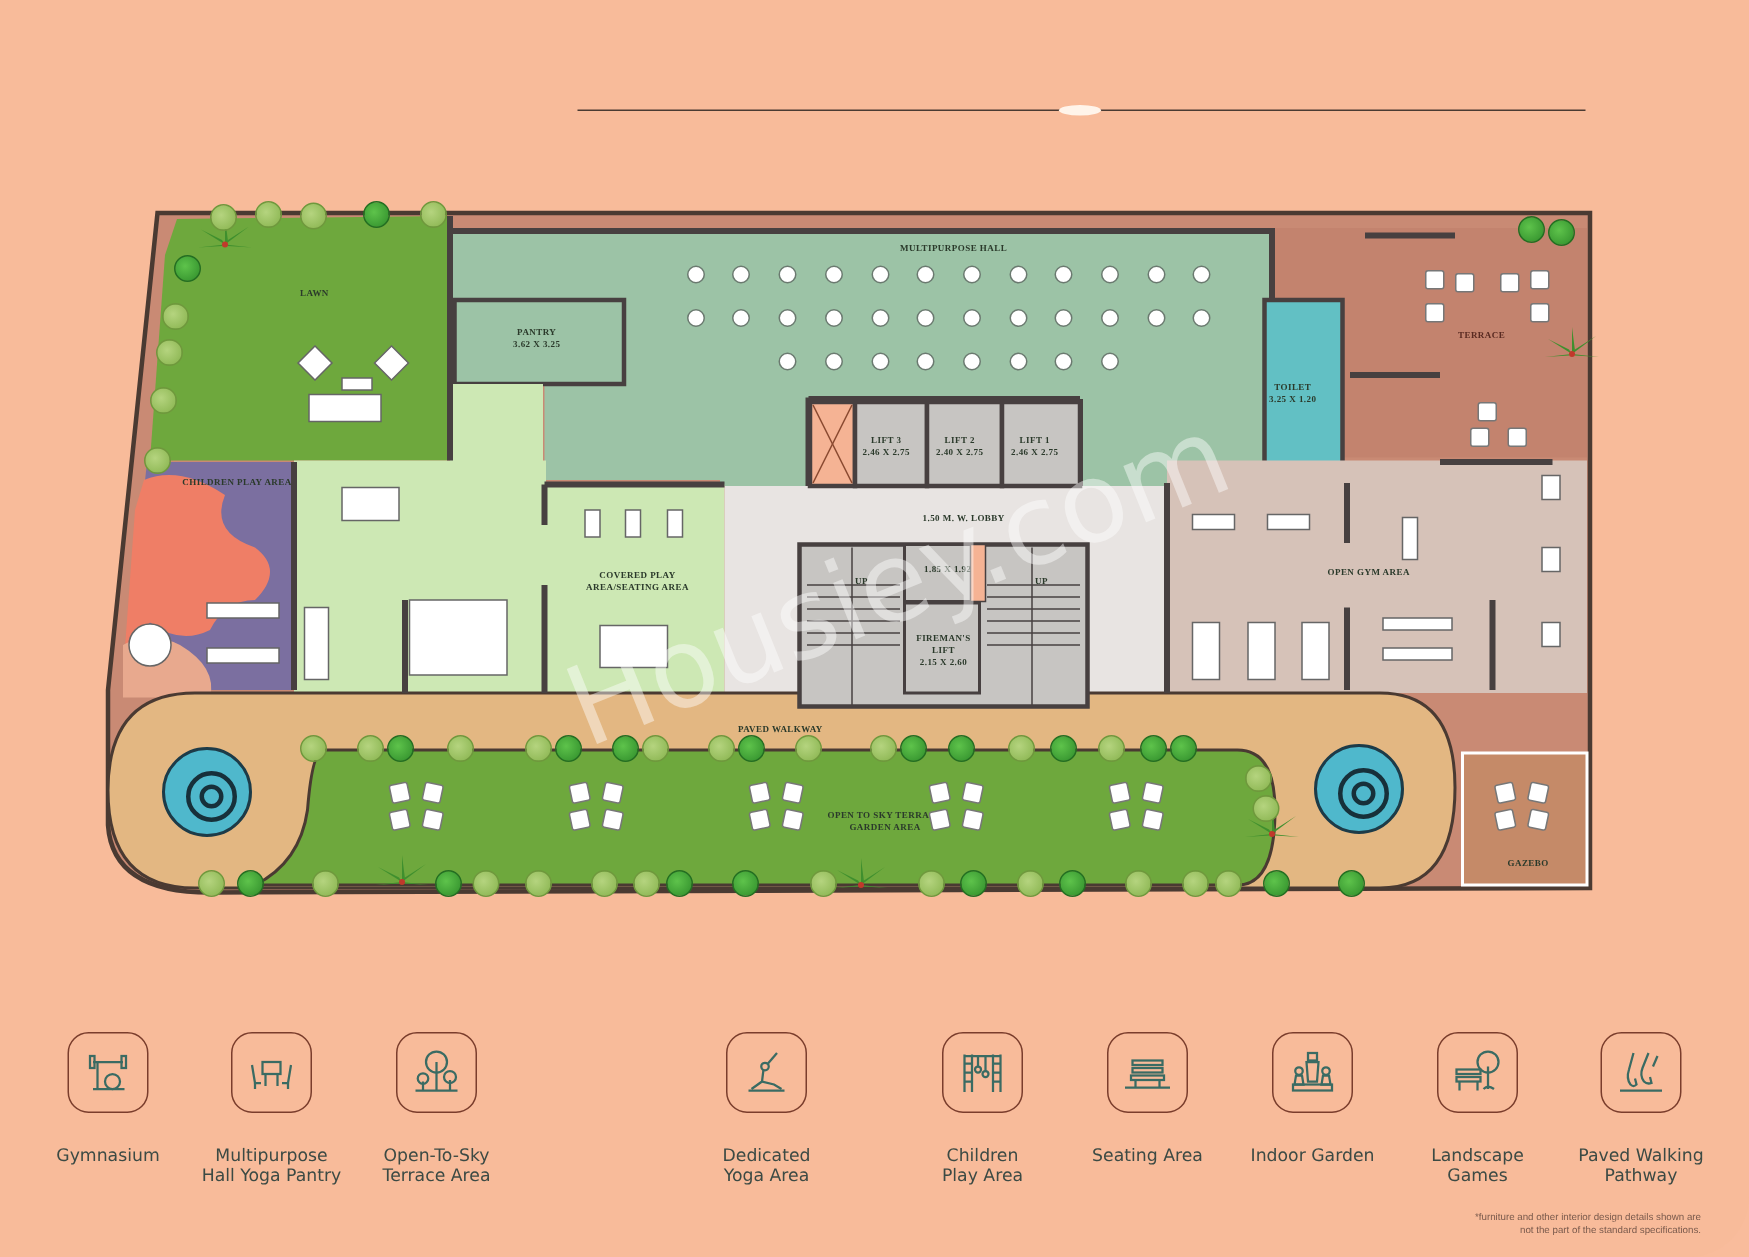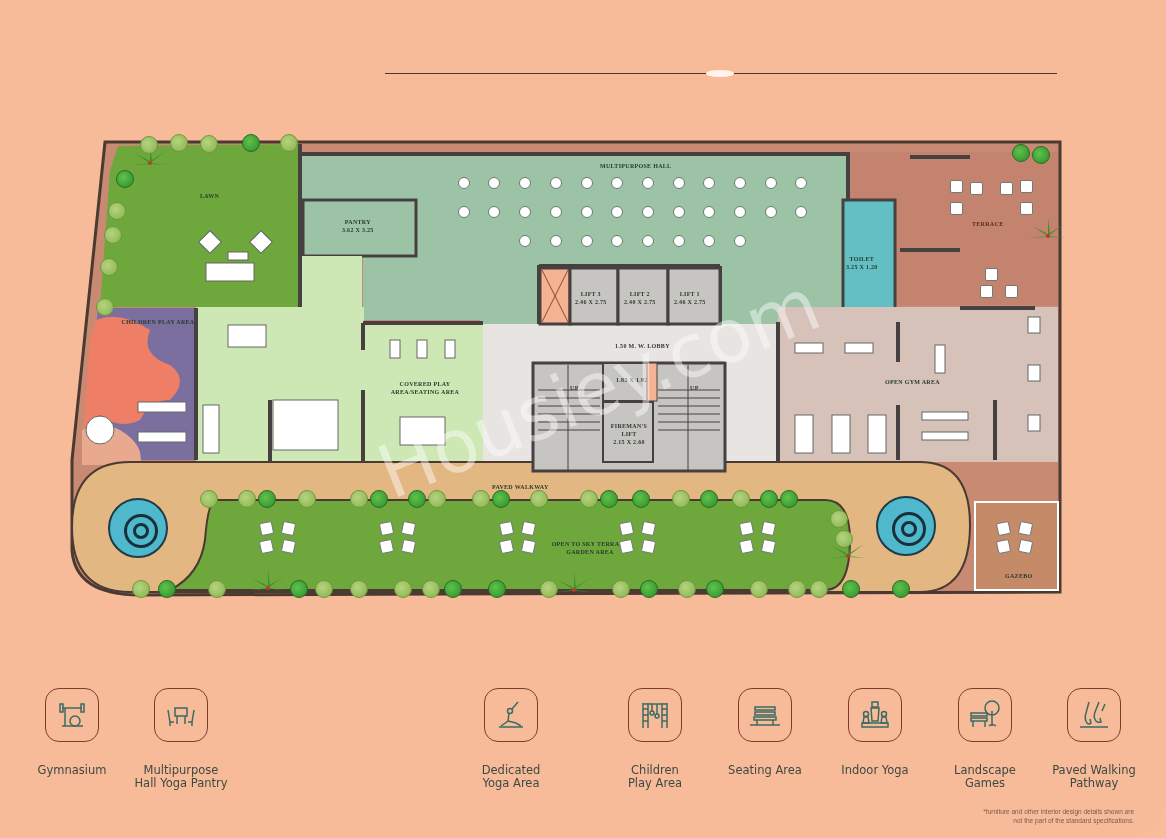--- a/index.html
+++ b/index.html
@@ -476,20 +476,37 @@
             <path d="M29 10 L27 22 L23 22"></path>
             <line x1="5" y1="22" x2="5" y2="26"></line>
             <line x1="27" y1="22" x2="27" y2="26"></line>
           </svg>
       </div>
       <div class="lbl">
           <div>Multipurpose</div>
           <div>Hall Yoga Pantry</div>
         </div>
     </div>
+    <div class="amenity" style="left:231px;">
+      <div class="ico">
+        <svg width="32" height="32" viewBox="0 0 32 32" fill="none" stroke="#3a6b63" stroke-width="1.5">
+            <circle cx="16" cy="9" r="7"></circle>
+            <line x1="16" y1="9" x2="16" y2="28"></line>
+            <circle cx="7" cy="20" r="3.5"></circle>
+            <line x1="7" y1="22" x2="7" y2="28"></line>
+            <circle cx="25" cy="19" r="4"></circle>
+            <line x1="25" y1="21" x2="25" y2="28"></line>
+            <line x1="2" y1="28" x2="30" y2="28"></line>
+          </svg>
+      </div>
+      <div class="lbl">
+          <div>Open-To-Sky</div>
+          <div>Terrace Area</div>
+        </div>
+    </div>
     <div class="amenity" style="left:451px;">
       <div class="ico">
         <svg width="30" height="32" viewBox="0 0 30 32" fill="none" stroke="#3a6b63" stroke-width="1.5">
             <circle cx="14" cy="12" r="2.5"></circle>
             <line x1="16" y1="10" x2="22" y2="3"></line>
             <path d="M13 14 L12 22 L5 27"></path>
             <path d="M12 22 L20 24 L25 27"></path>
             <line x1="3" y1="28" x2="27" y2="28"></line>
           </svg>
       </div>
@@ -545,21 +562,21 @@
             <rect x="13" y="3" width="6" height="5"></rect>
             <path d="M12 9 L20 9 L19 22 L13 22 Z"></path>
             <circle cx="7" cy="15" r="2.5"></circle>
             <path d="M5 18 L9 18 L10 24 L4 24 Z"></path>
             <circle cx="25" cy="15" r="2.5"></circle>
             <path d="M23 18 L27 18 L28 24 L22 24 Z"></path>
             <rect x="3" y="24" width="26" height="4"></rect>
           </svg>
       </div>
       <div class="lbl">
-          <div>Indoor Yoga</div>
+          <div>Indoor Garden</div>
           <div></div>
         </div>
     </div>
     <div class="amenity" style="left:925px;">
       <div class="ico">
         <svg width="34" height="32" viewBox="0 0 34 32" fill="none" stroke="#3a6b63" stroke-width="1.5">
             <circle cx="24" cy="9" r="7"></circle>
             <line x1="24" y1="12" x2="24" y2="27"></line>
             <path d="M21 27 Q24 24 28 27"></path>
             <rect x="3" y="14" width="16" height="3"></rect>

